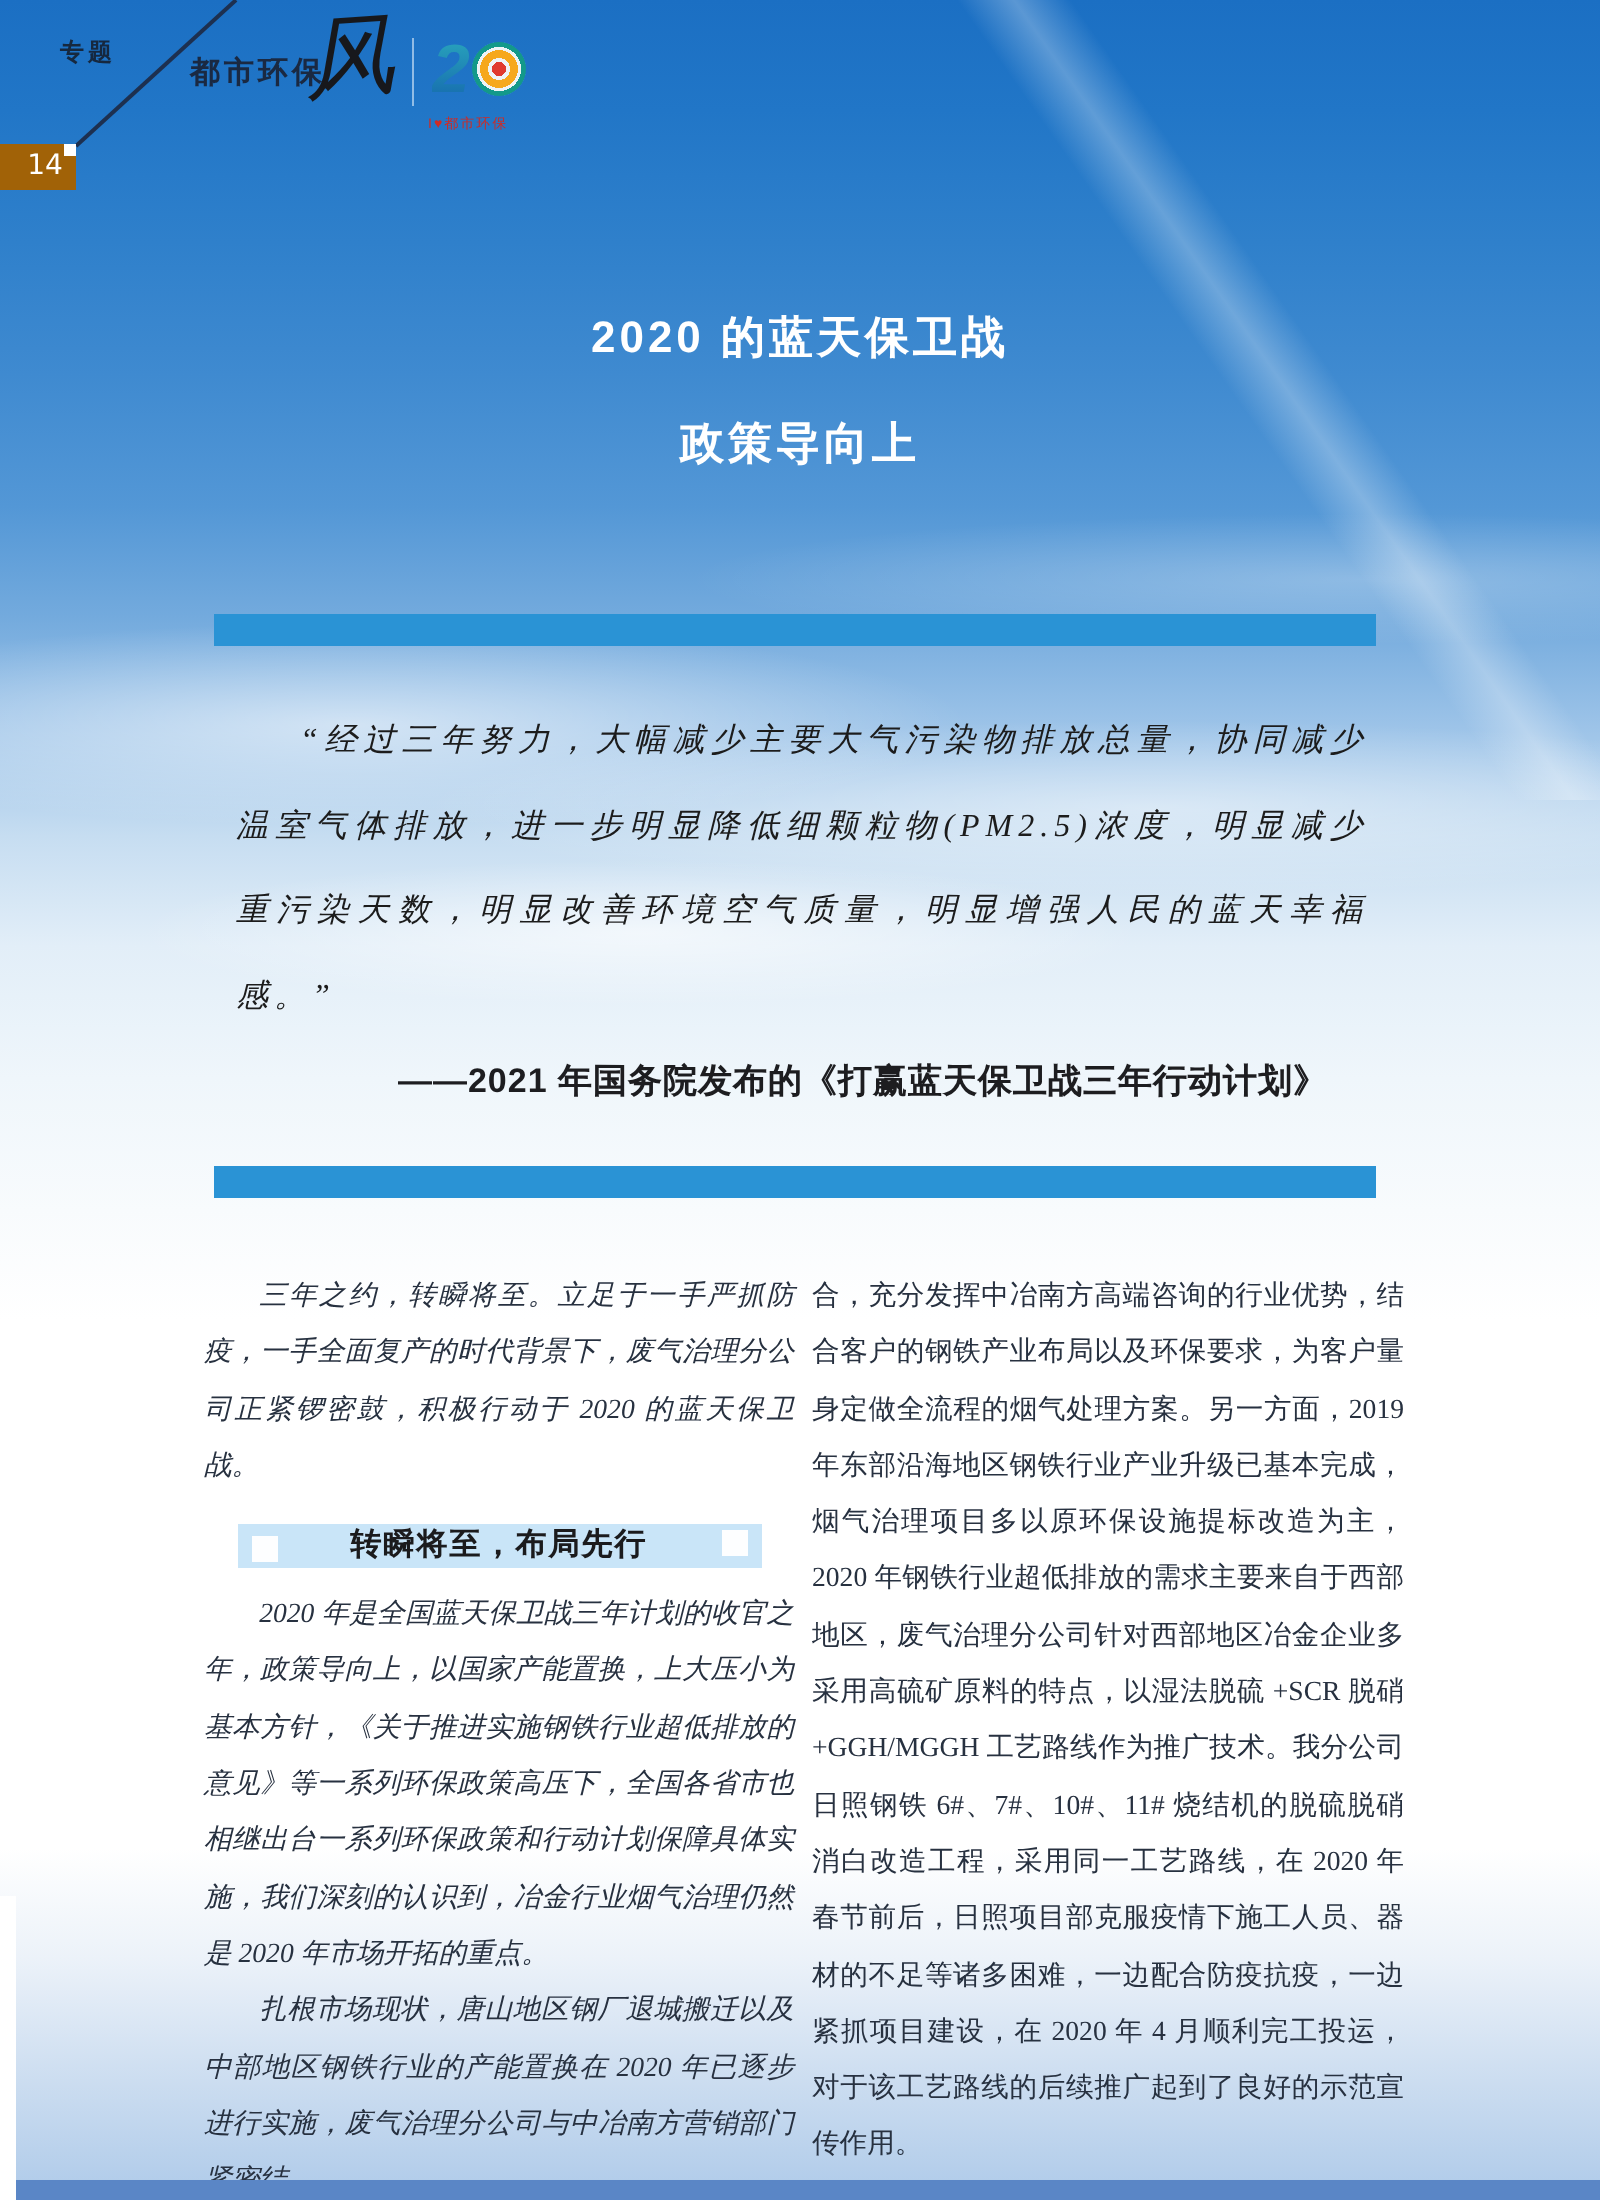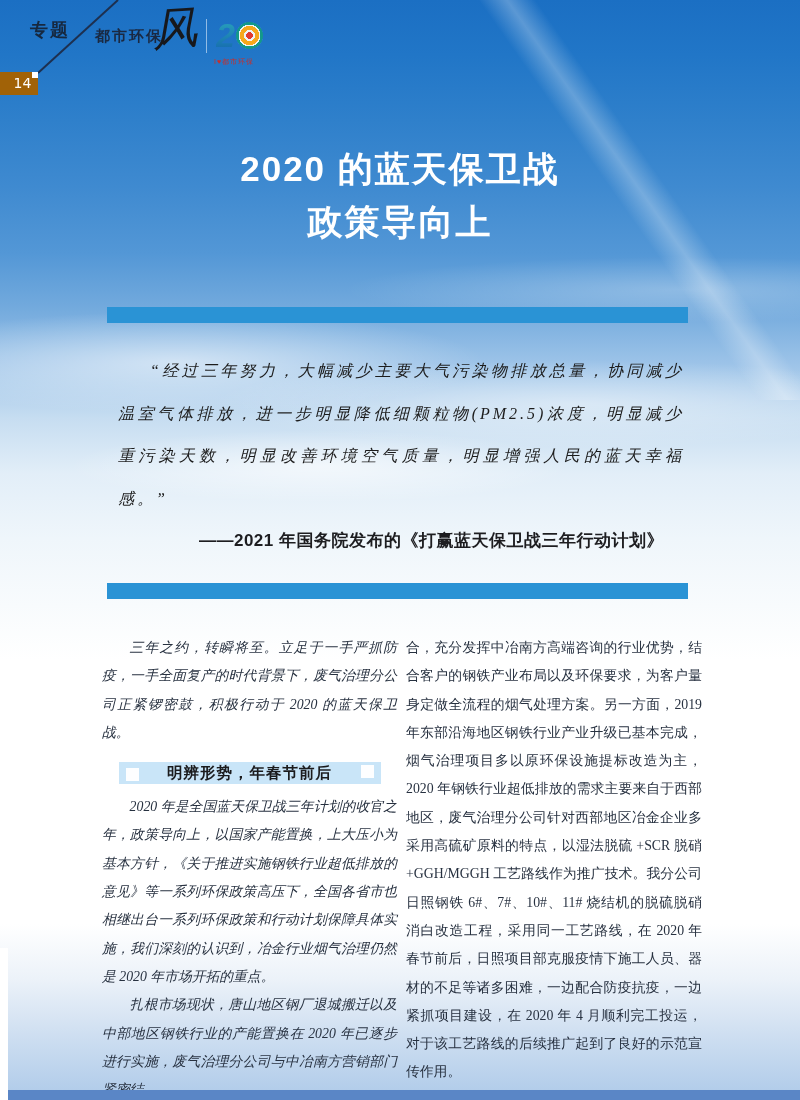--- a/index.html
+++ b/index.html
@@ -22,21 +22,21 @@
       radial-gradient(55% 14% at 22% 62%, rgba(255,255,255,0.55), transparent 70%),
       radial-gradient(65% 12% at 72% 70%, rgba(255,255,255,0.45), transparent 70%),
       radial-gradient(45% 10% at 40% 82%, rgba(255,255,255,0.6), transparent 70%),
       radial-gradient(60% 9% at 85% 48%, rgba(255,255,255,0.25), transparent 70%);
   }
   .contrail {
     position:absolute; left:430px; top:-20px; width:420px; height:420px; pointer-events:none;
     background:linear-gradient(55deg, transparent 46%, rgba(255,255,255,0.28) 50%, transparent 54%);
   }
   
-  .section-label { position:absolute; left:30px; top:18px; font-size:18px; font-weight:bold; color:#16283f; letter-spacing:2px; }
+  .section-label { position:absolute; left:30px; top:18px; font-size:12px; font-weight:bold; color:#16283f; letter-spacing:2px; }
   .corner-line { position:absolute; left:0; top:0; }
   .page-tab {
     position:absolute; left:0; top:72px; width:38px; height:23px; background:#a16207;
     color:#fff; font-size:14px; line-height:23px; text-align:center; padding-left:7px;
     font-family:"DejaVu Sans", sans-serif;
   }
   .page-tab .corner-sq { position:absolute; right:0; top:0; width:6px; height:6px; background:#fff; }
   .brand-name { position:absolute; left:95px; top:27px; font-size:15px; font-weight:bold; color:#1a2942; letter-spacing:2px; }
   .brand-glyph {
     position:absolute; left:152px; top:6px; font-size:45px; color:#17181c;
@@ -52,21 +52,21 @@
   .logo-zero {
     display:inline-block; width:27px; height:27px; border-radius:50%; vertical-align:-2px; margin-left:1px;
     background:radial-gradient(circle at 50% 50%,
       #e03a2f 0 3.5px, #eef3f6 3.5px 5.5px, #f6a81c 5.5px 9.5px,
       #eef3f6 9.5px 11px, #13998a 11px 13.5px, #2aa9bd 13.5px);
   }
   .logo-tagline { position:absolute; left:214px; top:57px; font-size:7px; color:#cf2b25; letter-spacing:1px; white-space:nowrap; }
   
   .main-title {
     position:absolute; left:0; top:142px; width:100%; text-align:center;
-    color:#fff; font-size:35px; font-weight:bold; line-height:53px; letter-spacing:2px;
+    color:#fff; font-size:22px; font-weight:bold; line-height:53px; letter-spacing:2px;
   }
   
   .bar { position:absolute; left:107px; width:581px; height:16px; background:#2a93d5; }
   .bar-top { top:307px; }
   .bar-bottom { top:583px; }
   .quote-box { position:absolute; left:118px; top:350px; width:566px; }
   .quote-text {
     font-family:"Liberation Serif","DejaVu Serif",serif; font-style:italic;
     font-size:16px; line-height:42.5px; letter-spacing:3px; color:#1c1c1c;
     text-indent:2em; text-align:justify;
@@ -126,21 +126,21 @@
 
   <div class="bar bar-top"></div>
   <div class="quote-box">
     <div class="quote-text">“经过三年努力，大幅减少主要大气污染物排放总量，协同减少温室气体排放，进一步明显降低细颗粒物(PM2.5)浓度，明显减少重污染天数，明显改善环境空气质量，明显增强人民的蓝天幸福感。”</div>
     <div class="quote-attribution">——2021 年国务院发布的《打赢蓝天保卫战三年行动计划》</div>
   </div>
   <div class="bar bar-bottom"></div>
 
   <div class="col col-left">
     <p class="indent">三年之约，转瞬将至。立足于一手严抓防疫，一手全面复产的时代背景下，废气治理分公司正紧锣密鼓，积极行动于 2020 的蓝天保卫战。</p>
-    <div class="ribbon">明辨形势，年春节前后</div>
+    <div class="ribbon">转瞬将至，布局先行</div>
     <p class="indent">2020 年是全国蓝天保卫战三年计划的收官之年，政策导向上，以国家产能置换，上大压小为基本方针，《关于推进实施钢铁行业超低排放的意见》等一系列环保政策高压下，全国各省市也相继出台一系列环保政策和行动计划保障具体实施，我们深刻的认识到，冶金行业烟气治理仍然是 2020 年市场开拓的重点。</p>
     <p class="indent">扎根市场现状，唐山地区钢厂退城搬迁以及中部地区钢铁行业的产能置换在 2020 年已逐步进行实施，废气治理分公司与中冶南方营销部门紧密结</p>
   </div>
   <div class="col col-right">
     <p>合，充分发挥中冶南方高端咨询的行业优势，结合客户的钢铁产业布局以及环保要求，为客户量身定做全流程的烟气处理方案。另一方面，2019 年东部沿海地区钢铁行业产业升级已基本完成，烟气治理项目多以原环保设施提标改造为主，2020 年钢铁行业超低排放的需求主要来自于西部地区，废气治理分公司针对西部地区冶金企业多采用高硫矿原料的特点，以湿法脱硫 +SCR 脱硝 +GGH/MGGH 工艺路线作为推广技术。我分公司日照钢铁 6#、7#、10#、11# 烧结机的脱硫脱硝消白改造工程，采用同一工艺路线，在 2020 年春节前后，日照项目部克服疫情下施工人员、器材的不足等诸多困难，一边配合防疫抗疫，一边紧抓项目建设，在 2020 年 4 月顺利完工投运，对于该工艺路线的后续推广起到了良好的示范宣传作用。</p>
   </div>
 
   <div class="left-margin-strip"></div>
   <div class="bottom-strip"></div>
 

